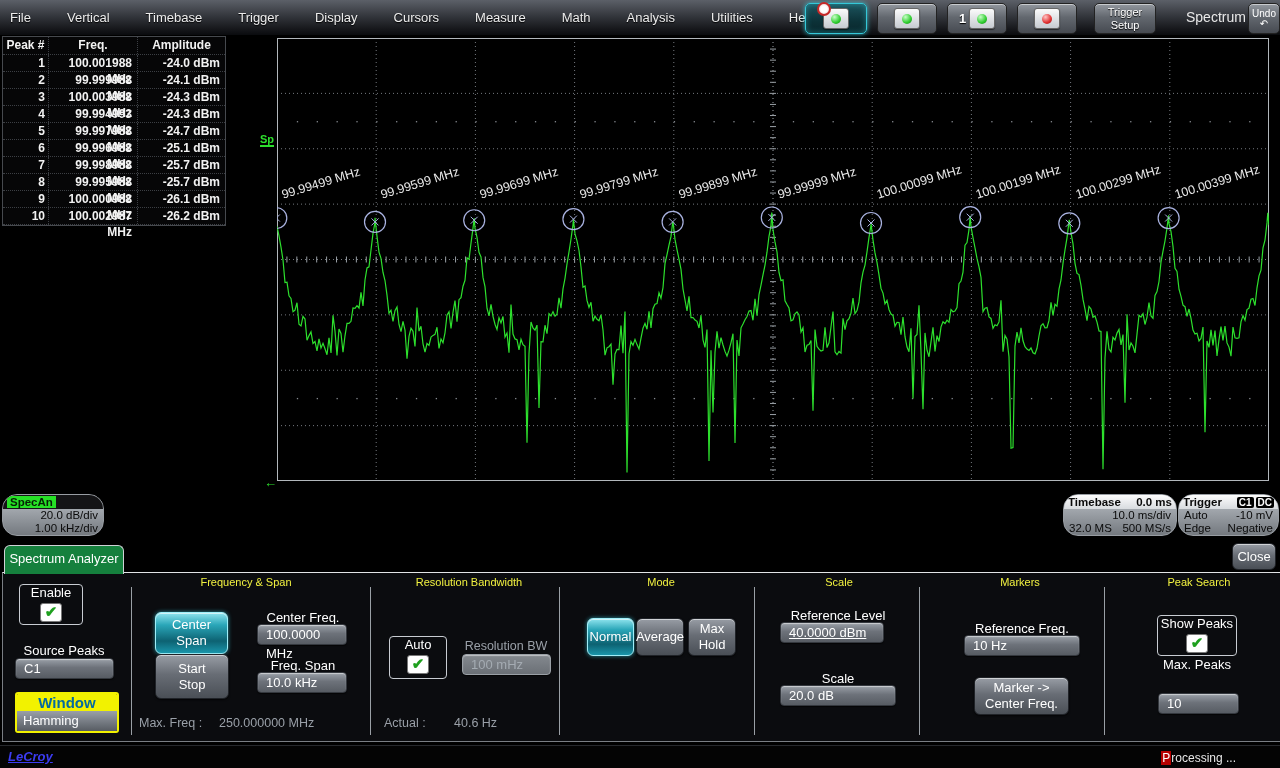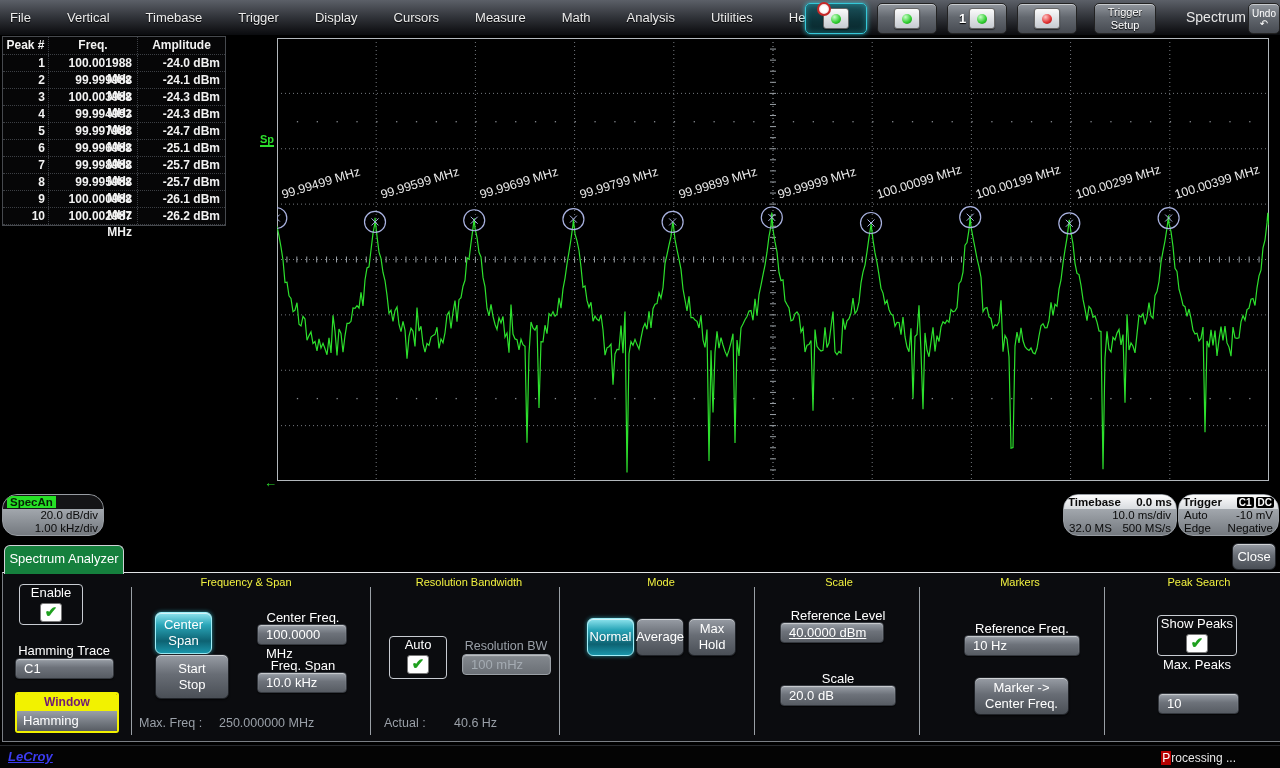--- a/index.html
+++ b/index.html
@@ -70,21 +70,21 @@
   .gbtn{position:absolute;border-radius:6px;border:1px solid #202328;cursor:default;box-sizing:border-box;
     background:linear-gradient(180deg,#989da5 0%,#686d75 45%,#4a4f56 100%);
     box-shadow:inset 0 1px 0 rgba(255,255,255,.55),0 1px 2px rgba(0,0,0,.7);
     color:#fff;font-size:13px;line-height:16px;display:flex;flex-direction:column;align-items:center;justify-content:center;text-align:center;}
   .gbtn.teal{background:linear-gradient(180deg,#8fe4ee 0%,#2aa6b8 30%,#0d6272 70%,#1a95aa 100%);
     border:1px solid #9feef8;box-shadow:0 0 4px rgba(53,200,216,.7),inset 0 1px 0 rgba(255,255,255,.6);}
   .grp{position:absolute;border:1px solid #c8ccd2;border-radius:4px;color:#fff;font-size:13px;text-align:center;box-sizing:border-box;}
   .chk{width:20px;height:17px;background:#fff;border:1px solid #777;border-radius:3px;margin:3px auto 0;
     display:flex;align-items:center;justify-content:center;}
   .chk::after{content:"✔";color:#1fa01f;font-size:15px;font-weight:bold;margin-top:-2px;}
-  .winhdr{height:17px;background:#f2f200;color:#701a75;font-size:12px;font-weight:bold;text-align:center;line-height:17px;}
+  .winhdr{height:17px;background:#f2f200;color:#0369a1;font-size:15px;font-weight:bold;text-align:center;line-height:17px;}
   .winval{height:20px;background:linear-gradient(180deg,#9aa0a8,#575c63);color:#fff;font-size:13px;line-height:20px;padding-left:6px;}
   .wingrp{position:absolute;border:2px solid #f2f200;border-radius:3px;overflow:hidden;}
   
   .statusbar{position:absolute;left:0;top:745px;width:1280px;height:23px;background:#040404;border-top:1px solid #26282c;}
   .brand{position:absolute;left:8px;top:3px;color:#3c3cf2;font-size:13px;font-weight:bold;font-style:italic;text-decoration:underline;}
   .processing{position:absolute;right:44px;top:5px;font-size:12px;color:#e8e8e8;}
   .processing .pfirst{background:#b40000;color:#fff;padding:0 1px;}
 </style>
 </head>
 <body>
@@ -551,29 +551,29 @@
     <div class="vdiv" style="left:367px;"></div>
     <div class="vdiv" style="left:556px;"></div>
     <div class="vdiv" style="left:751px;"></div>
     <div class="vdiv" style="left:916px;"></div>
     <div class="vdiv" style="left:1101px;"></div>
 
     <div class="grp" style="left:16px;top:11px;width:64px;height:41px;">
       <div>Enable</div>
       <div class="chk"></div>
     </div>
-    <div class="lbl" style="left:6px;top:70px;width:110px;">Hamming Trace</div>
+    <div class="lbl" style="left:6px;top:70px;width:110px;">Source Peaks</div>
     <div class="field" style="left:12px;top:85px;width:99px;">C1</div>
     <div class="wingrp" style="left:12px;top:119px;width:100px;">
       <div class="winhdr">Window</div>
       <div class="winval">Hamming</div>
     </div>
 
     <div class="sechdr" style="left:132px;width:222px;">Frequency &amp; Span</div>
-    <div class="gbtn teal" style="left:152px;top:39px;width:57px;height:42px;">
+    <div class="gbtn teal" style="left:152px;top:39px;width:73px;height:42px;">
       <span>Center</span>
         <span>Span</span>
     </div>
     <div class="gbtn" style="left:152px;top:81px;width:74px;height:45px;">
       <span>Start</span>
         <span>Stop</span>
     </div>
     <div class="lbl" style="left:252px;top:37px;width:96px;">Center Freq.</div>
     <div class="field" style="left:254px;top:51px;width:90px;">100.0000 MHz</div>
     <div class="lbl" style="left:252px;top:85px;width:96px;">Freq. Span</div>

